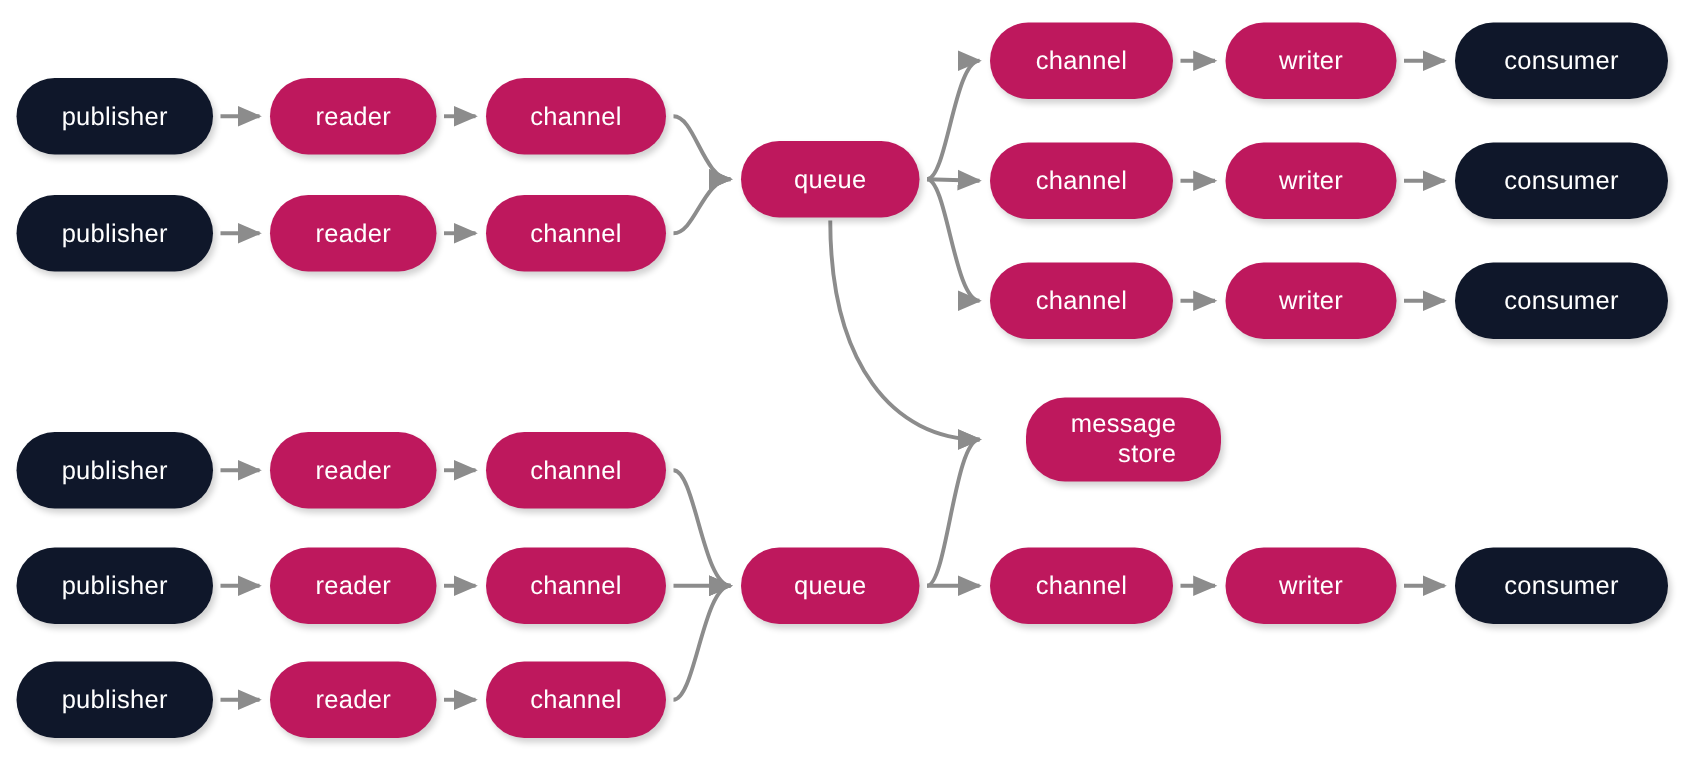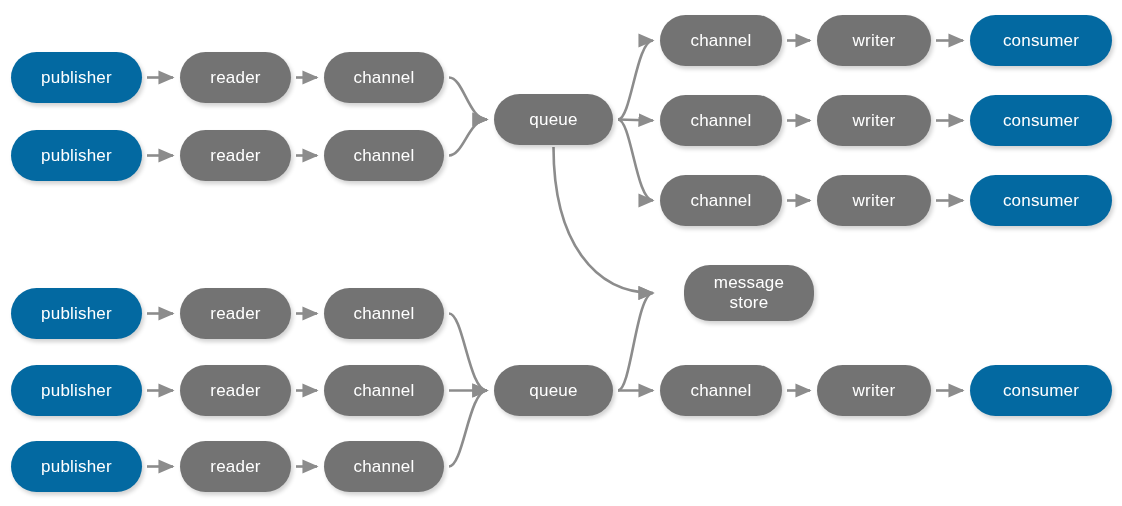--- a/index.html
+++ b/index.html
@@ -32,22 +32,22 @@
     text-align: center;
     color: #ffffff;
     font-size: 17px;
     line-height: 20px;
     letter-spacing: 0.2px;
     border-radius: 26px;
     box-shadow: 2px 3px 4px rgba(0, 0, 0, 0.18);
     user-select: none;
     white-space: pre-line;
   }
-  .node.teal   { background: #0369a1; }
-  .node.orange { background: #737373; }
+  .node.teal   { background: #0f172a; }
+  .node.orange { background: #be185d; text-align: right; }
 </style>
 </head>
 <body>
 
 <div id="canvas">
 
   <svg id="edge-layer" viewBox="0 0 1122 506" width="1122" height="506" xmlns="http://www.w3.org/2000/svg">
     <defs>
       <marker id="arrowhead" markerWidth="7" markerHeight="7" refX="5.6" refY="3" orient="auto" markerUnits="strokeWidth">
         <path d="M0,0.35 L6.2,3 L0,5.65 Z" fill="#8c8c8c"></path>

